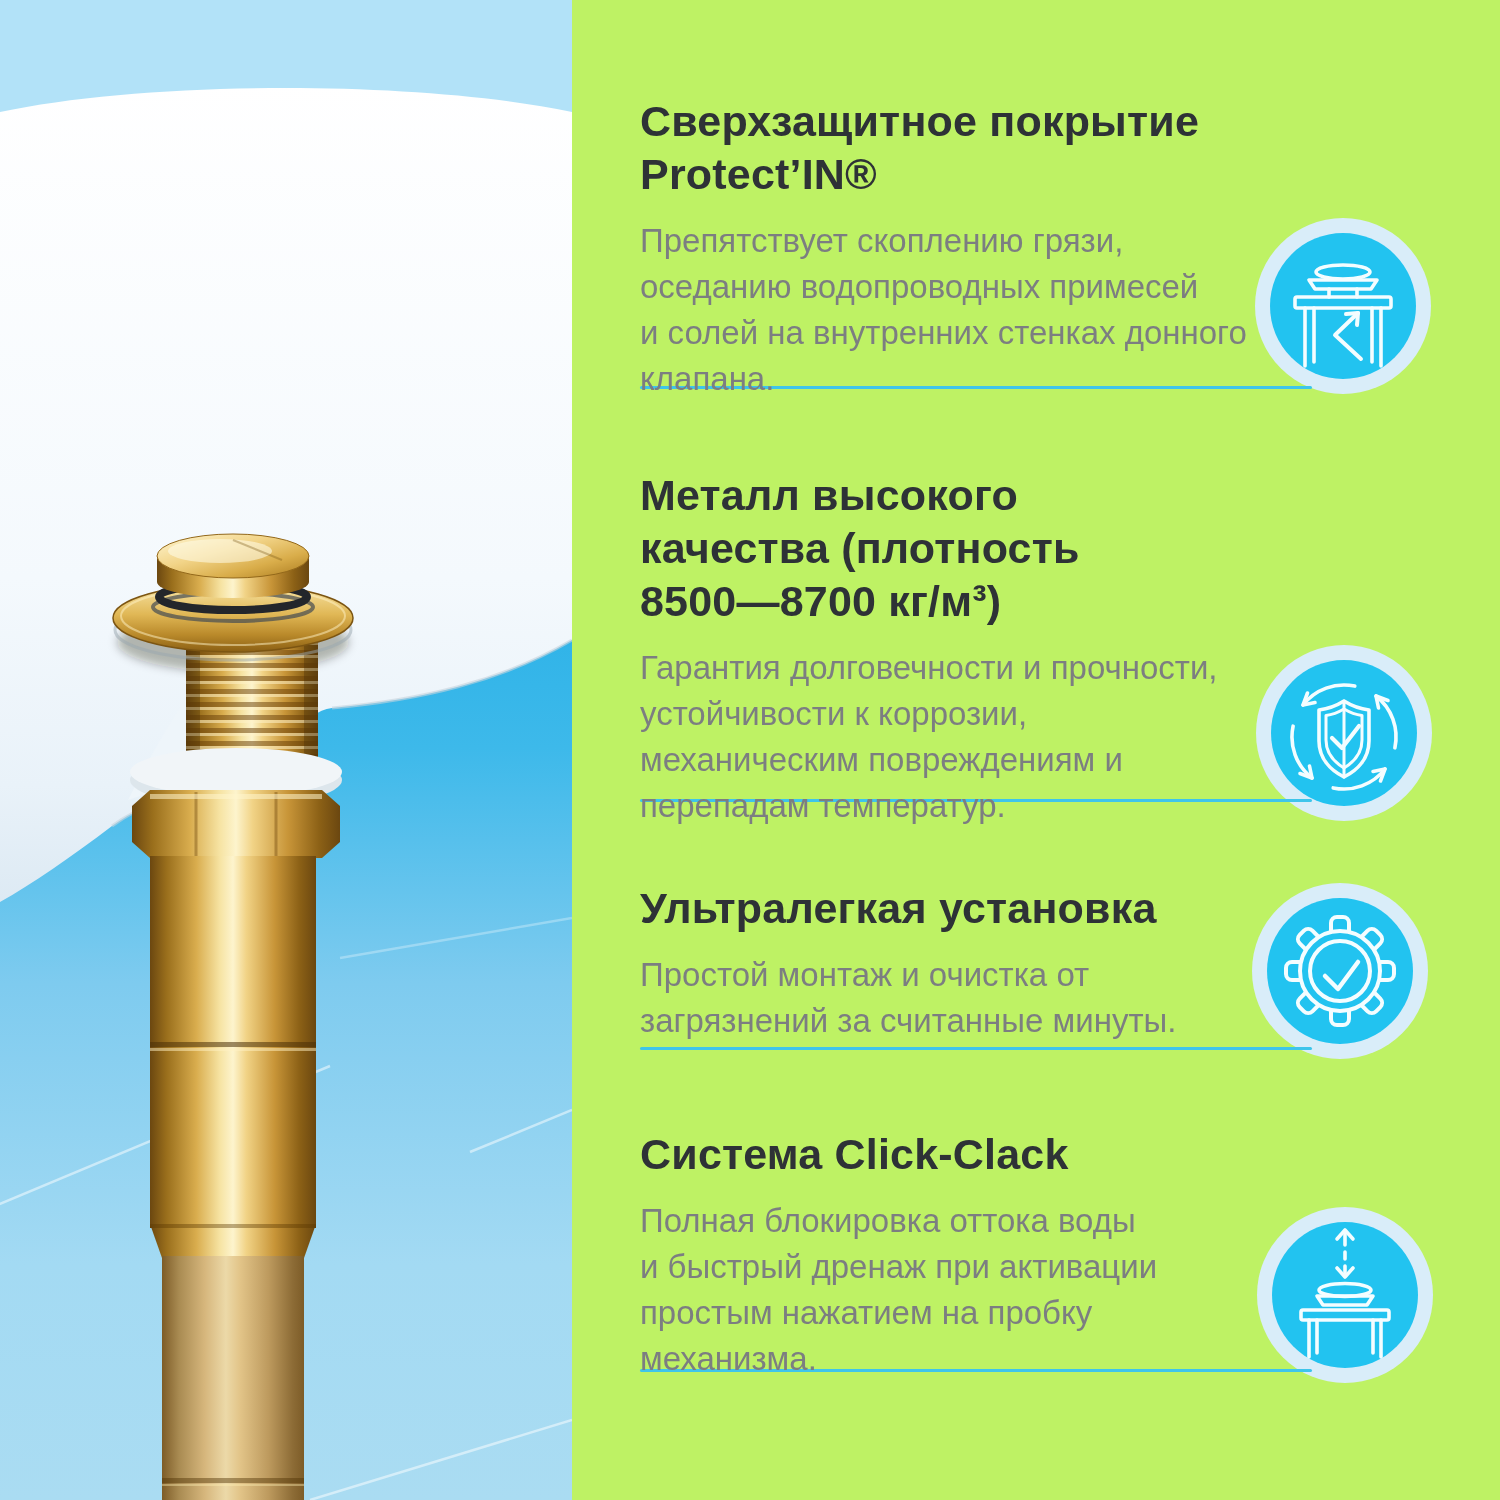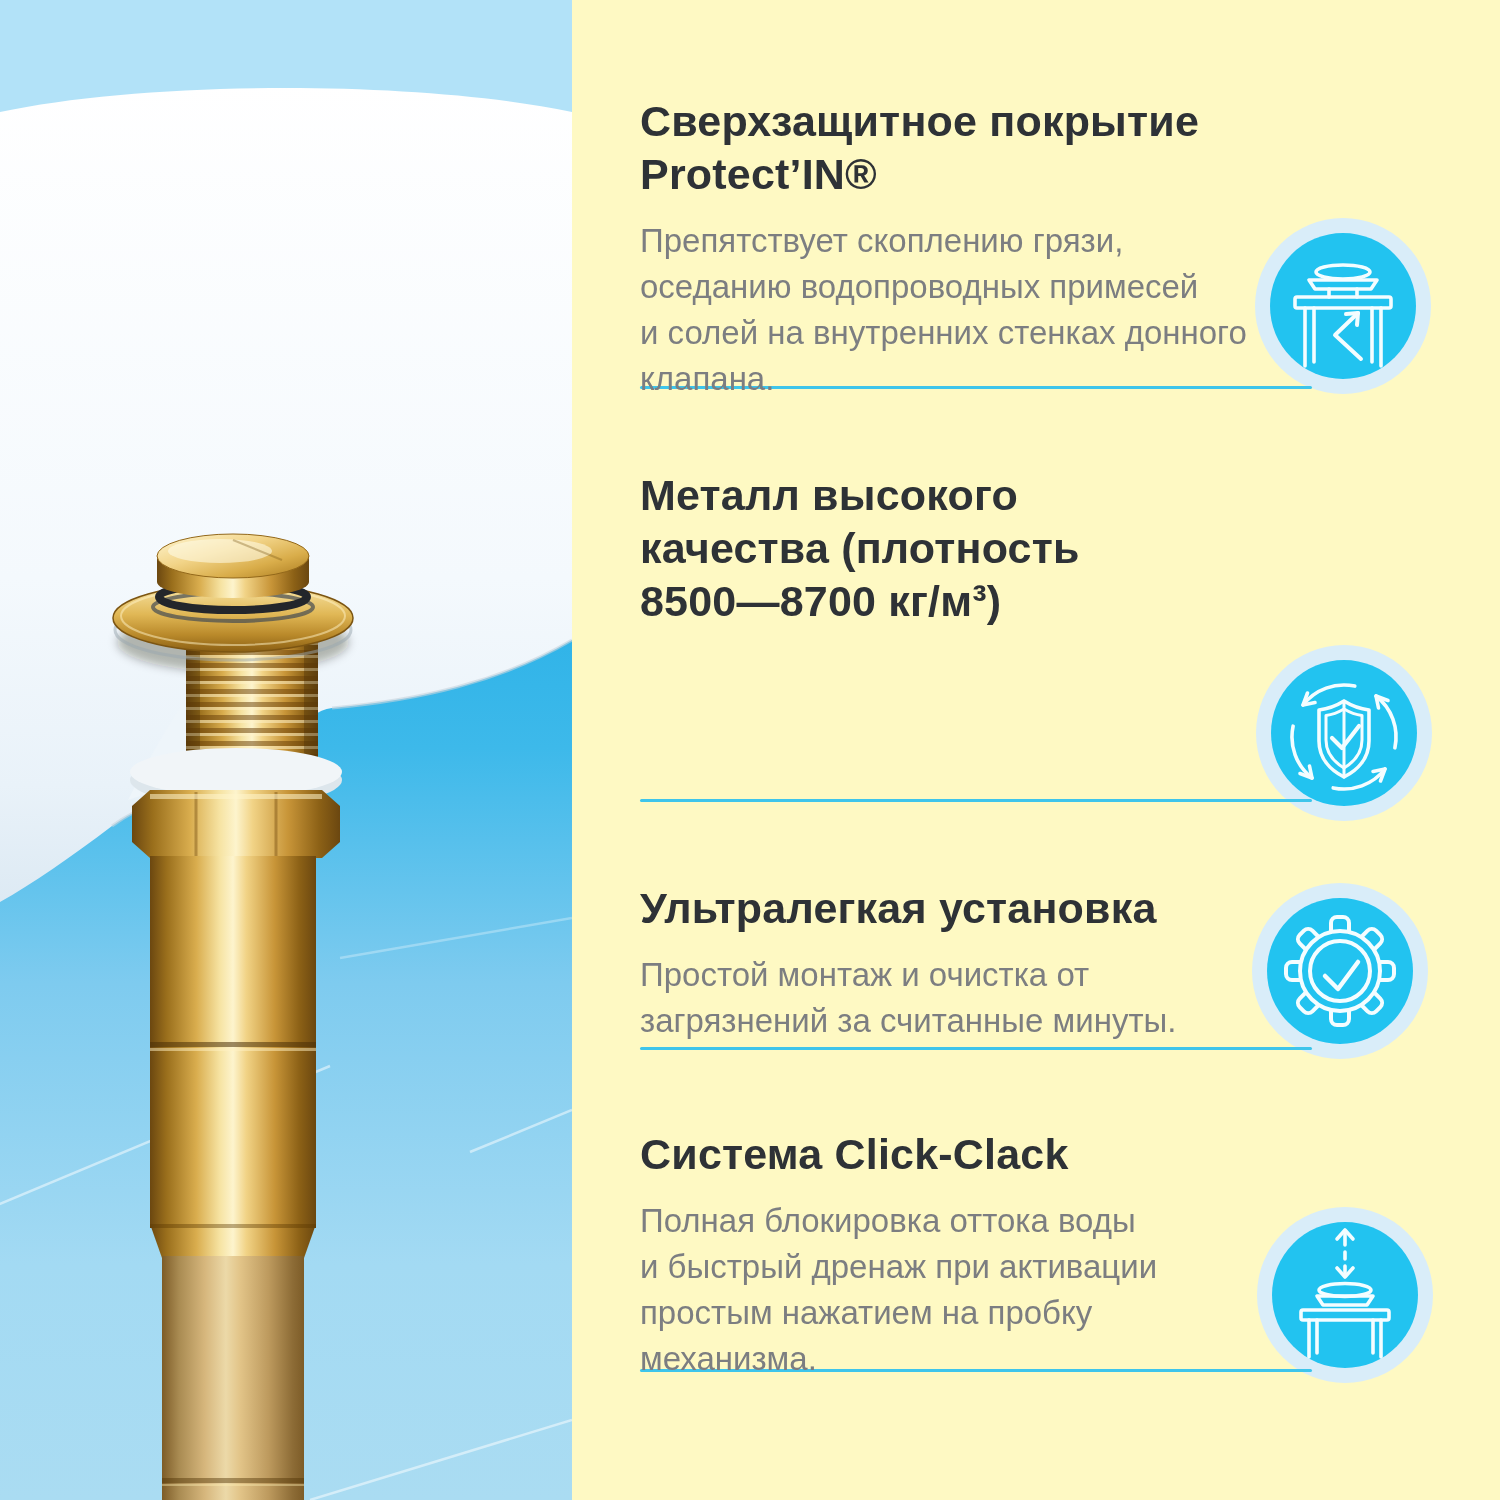--- a/index.html
+++ b/index.html
@@ -1,17 +1,17 @@
 <!DOCTYPE html>
 <html><head>
 <meta charset="utf-8">
 <style>
   html,body{margin:0;padding:0;background:#ffffff;}
   .stage{
-    position:relative;width:1500px;height:1500px;background:#fef9c3;overflow:hidden;
+    position:relative;width:1500px;height:1500px;background:#bef264;overflow:hidden;
     font-family:"Liberation Sans", sans-serif;
   }
   .photo-panel{position:absolute;left:0;top:0;width:572px;height:1500px;}
   .feature{position:absolute;left:640px;width:680px;}
   .feature h2{
     margin:0;font-size:43px;line-height:53px;font-weight:800;color:#2e3236;
     white-space:pre-line;letter-spacing:0.2px;
   }
   .feature p{
     margin:17px 0 0 0;font-size:33px;line-height:46px;font-weight:400;color:#7c7e81;
@@ -247,20 +247,24 @@
     <p>Препятствует скоплению грязи,
 оседанию водопроводных примесей
 и солей на внутренних стенках донного
 клапана.</p>
   </section>
 
   <section class="feature" style="top:469px">
     <h2>Металл высокого
 качества (плотность
 8500—8700 кг/м³)</h2>
+    <p>Гарантия долговечности и прочности,
+устойчивости к коррозии,
+механическим повреждениям и
+перепадам температур.</p>
   </section>
 
   <section class="feature" style="top:882px">
     <h2>Ультралегкая установка</h2>
     <p>Простой монтаж и очистка от
 загрязнений за считанные минуты.</p>
   </section>
 
   <section class="feature" style="top:1128px">
     <h2>Система Click-Clack</h2>

